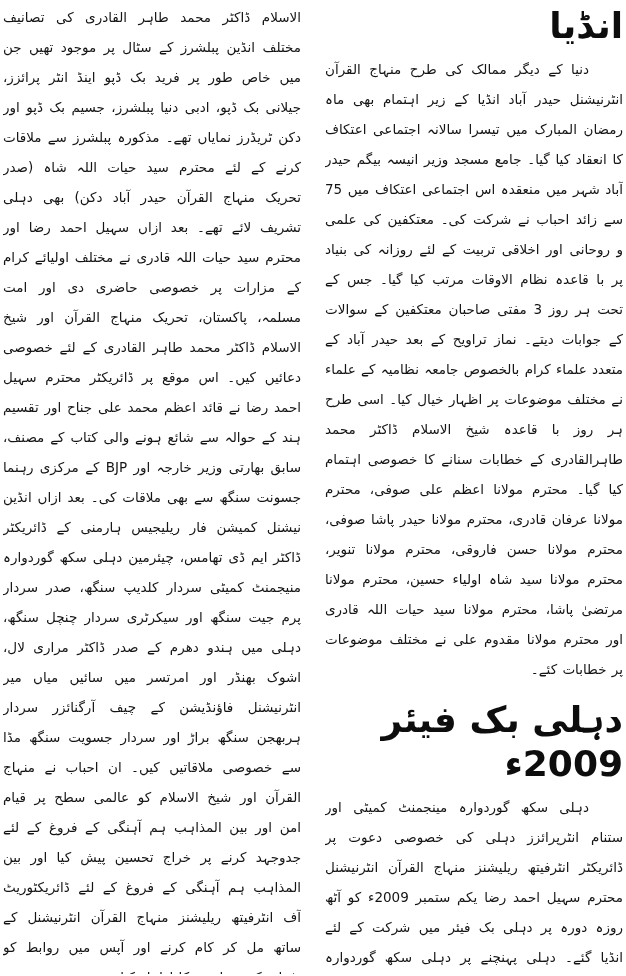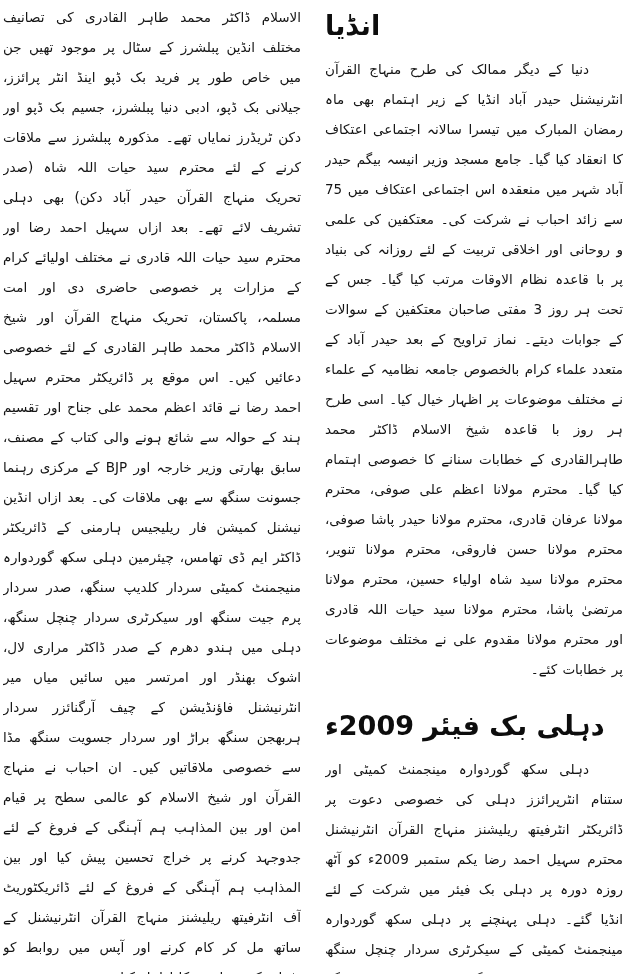--- a/index.html
+++ b/index.html
@@ -35,28 +35,28 @@
     text-align: justify;
     direction: rtl;
     unicode-bidi: embed;
     word-spacing: 1px;
   }
   .body-text.first-line-indent {
     text-indent: 34px;
   }
   .section-heading {
     margin: 2px 0 6px 0;
-    text-align: left;
-    font-size: 27px;
+    text-align: right;
+    font-size: 36px;
     line-height: 44px;
     font-weight: bold;
     color: #0d0d0d;
   }
   .section-heading.second {
-    margin-top: 20px;
+    margin-top: 14px;
   }
 </style>
 </head>
 <body>
 
 <div class="page">
 
   <div class="column">
     <h1 class="section-heading">انڈیا</h1>
     <p class="body-text first-line-indent">دنیا کے دیگر ممالک کی طرح منہاج القرآن انٹرنیشنل حیدر آباد انڈیا کے زیر اہتمام بھی ماہ رمضان المبارک میں تیسرا سالانہ اجتماعی اعتکاف کا انعقاد کیا گیا۔ جامع مسجد وزیر انیسہ بیگم حیدر آباد شہر میں منعقدہ اس اجتماعی اعتکاف میں 75 سے زائد احباب نے شرکت کی۔ معتکفین کی علمی و روحانی اور اخلاقی تربیت کے لئے روزانہ کی بنیاد پر با قاعدہ نظام الاوقات مرتب کیا گیا۔ جس کے تحت ہر روز 3 مفتی صاحبان معتکفین کے سوالات کے جوابات دیتے۔ نماز تراویح کے بعد حیدر آباد کے متعدد علماء کرام بالخصوص جامعہ نظامیہ کے علماء نے مختلف موضوعات پر اظہار خیال کیا۔ اسی طرح ہر روز با قاعدہ شیخ الاسلام ڈاکٹر محمد طاہرالقادری کے خطابات سنانے کا خصوصی اہتمام کیا گیا۔ محترم مولانا اعظم علی صوفی، محترم مولانا عرفان قادری، محترم مولانا حیدر پاشا صوفی، محترم مولانا حسن فاروقی، محترم مولانا تنویر، محترم مولانا سید شاہ اولیاء حسین، محترم مولانا مرتضیٰ پاشا، محترم مولانا سید حیات اللہ قادری اور محترم مولانا مقدوم علی نے مختلف موضوعات پر خطابات کئے۔</p>

